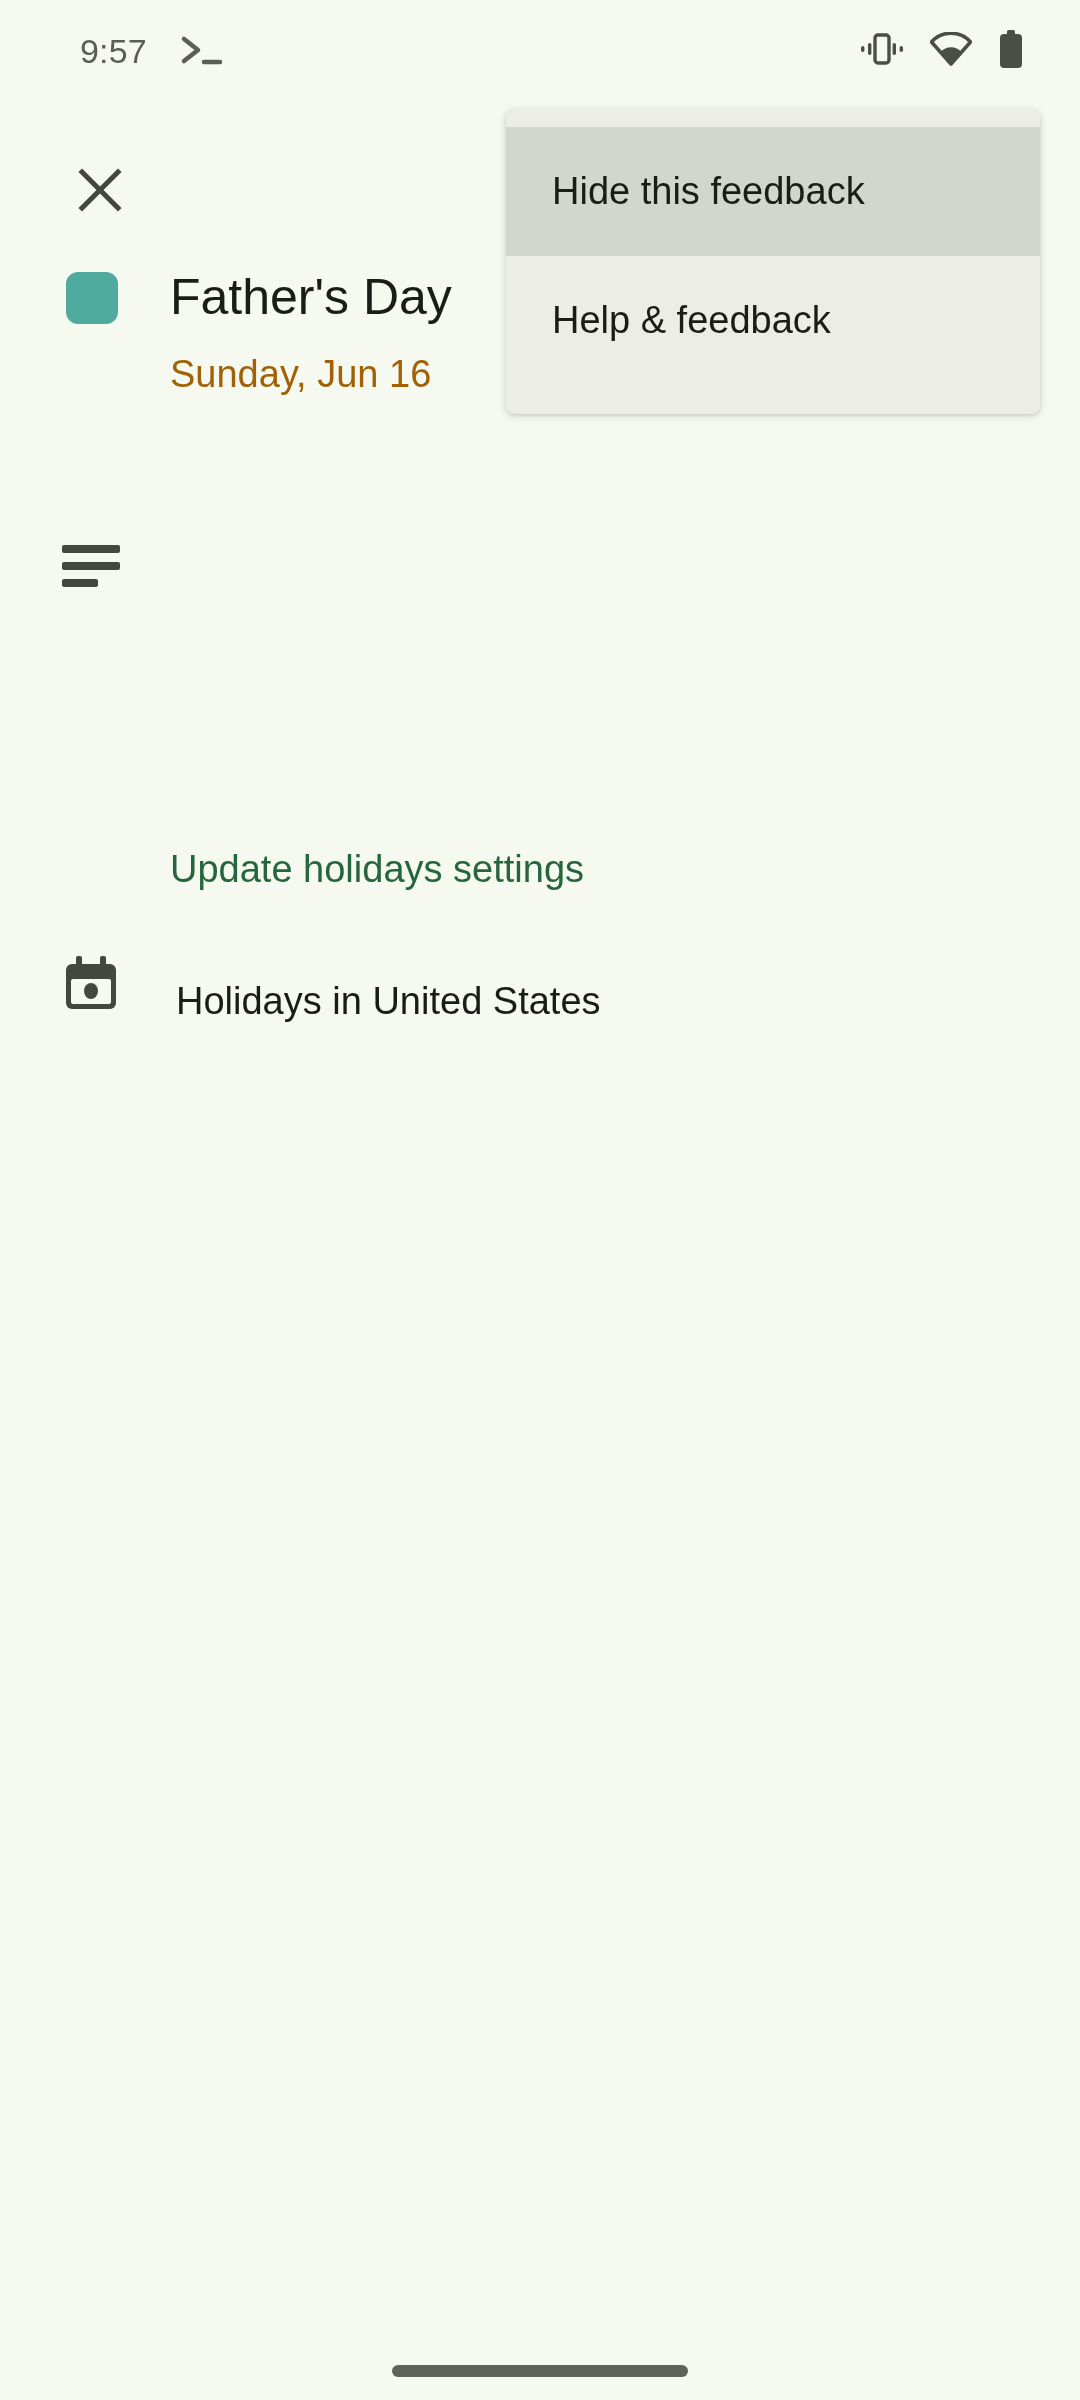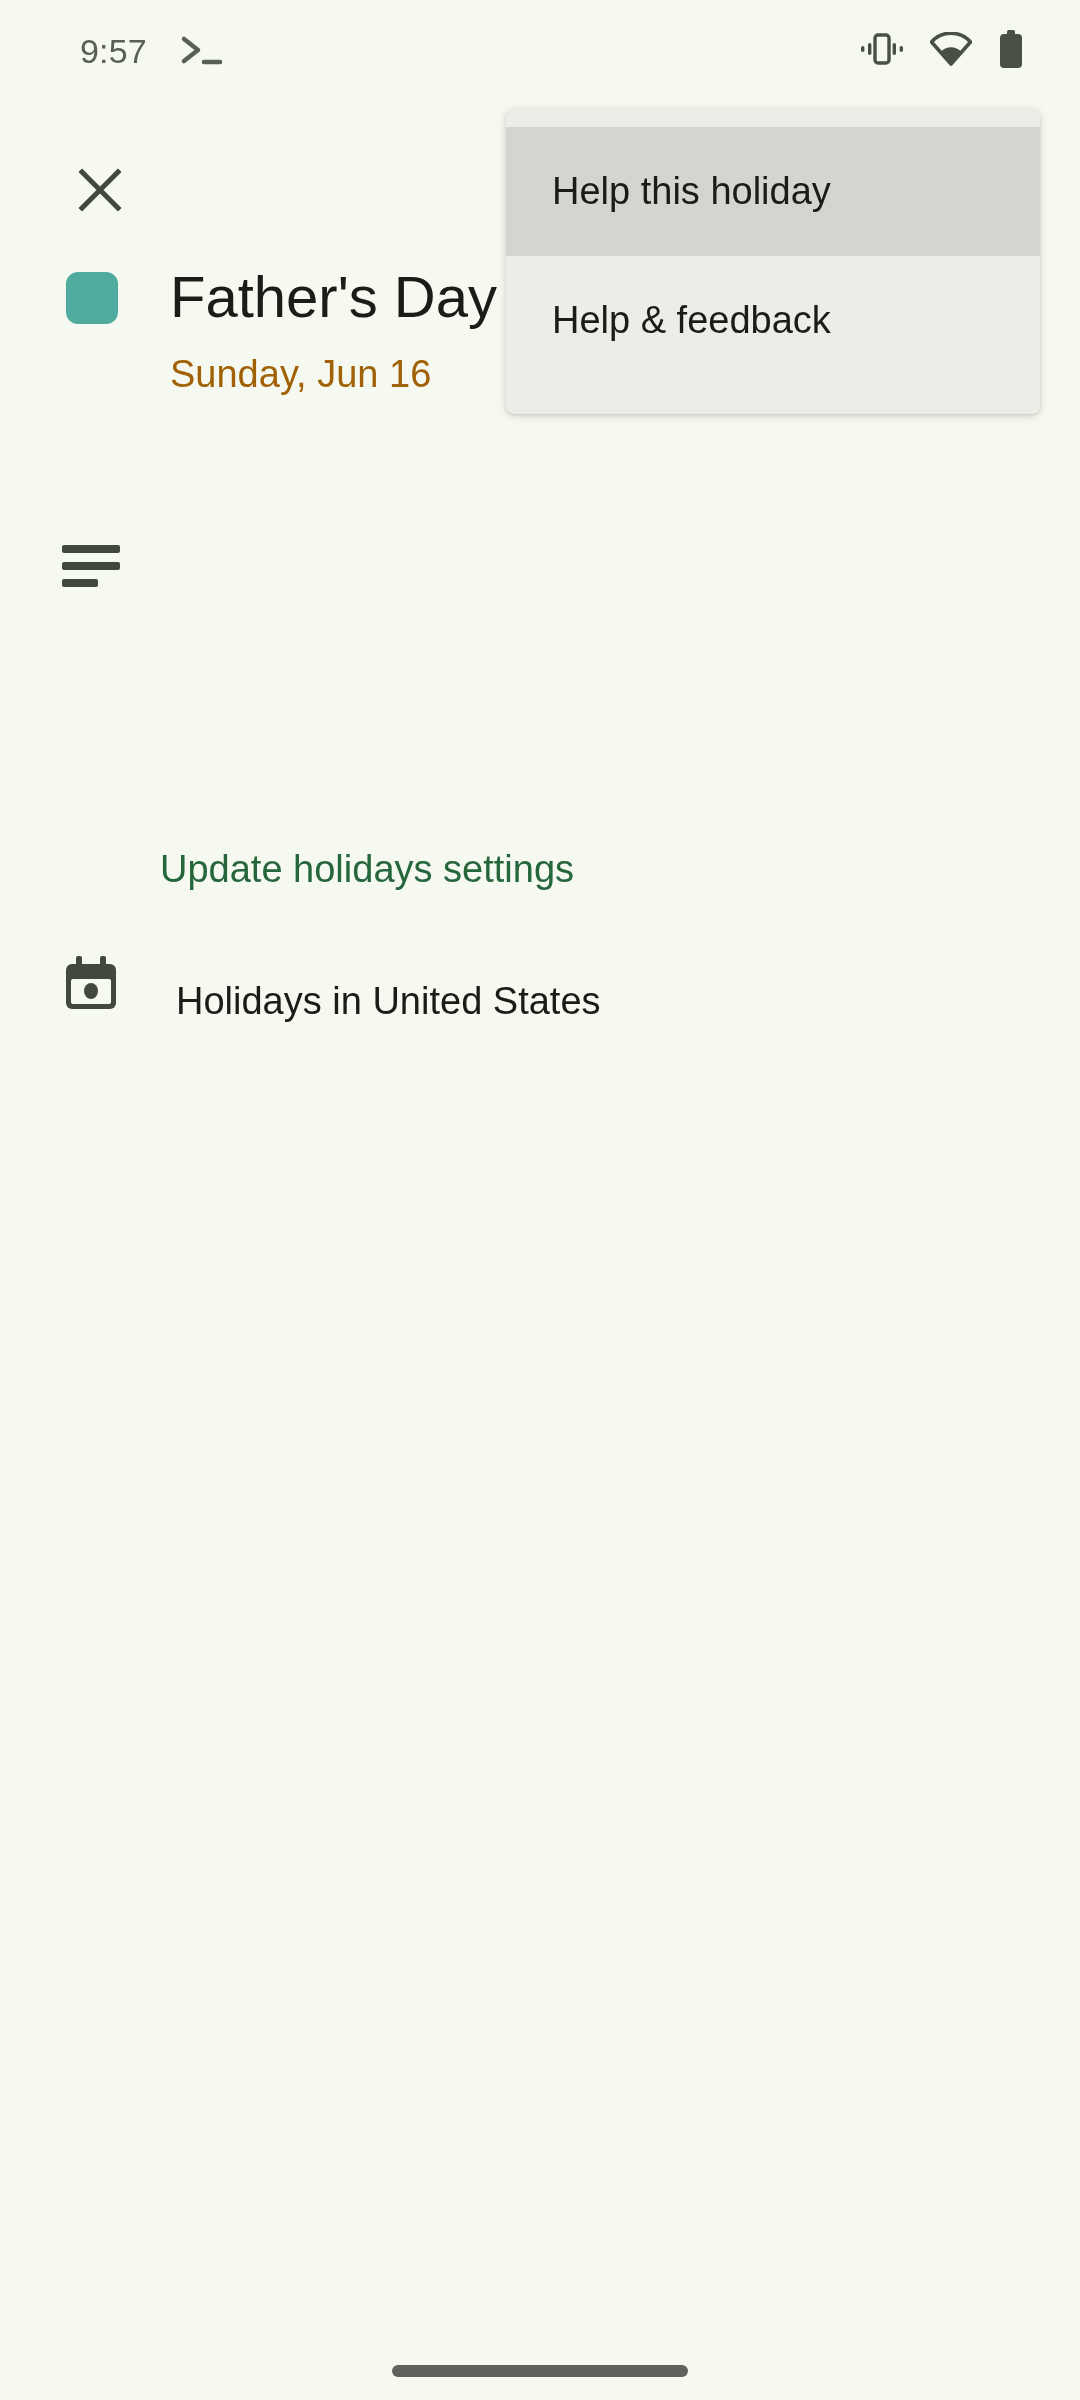--- a/index.html
+++ b/index.html
@@ -28,21 +28,21 @@
     border-radius:52px;
   }
 
   
   .color-chip {
     position:absolute; left:66px; top:272px;
     width:52px; height:52px; border-radius:12px; background:#4FAB9E;
   }
   .event-title {
     position:absolute; left:170px; top:258px;
-    font-size:58px; line-height:78px; color:#1B1C18;
+    font-size:50px; line-height:78px; color:#1B1C18;
     white-space:nowrap;
   }
   .event-date {
     position:absolute; left:170px; top:348px;
     font-size:38px; line-height:52px; color:#a16207;
     white-space:nowrap;
   }
 
   
   .desc-icon { position:absolute; left:62px; top:543px; width:58px; height:46px; }
@@ -54,21 +54,21 @@
   .desc-head {
     position:absolute; left:170px; top:513px;
     font-size:38px; line-height:54px; color:#1B1C18;
   }
   .desc-body {
     position:absolute; left:170px; top:577px; width:790px;
     font-size:38px; line-height:64px; color:#1B1C18;
   }
 
   .settings-link {
-    position:absolute; left:160px; top:842px;
+    position:absolute; left:170px; top:842px;
     font-size:38px; line-height:54px; color:#26663C;
   }
 
   
   .cal-icon { position:absolute; left:62px; top:955px; width:58px; height:58px; }
   .cal-name {
     position:absolute; left:176px; top:974px;
     font-size:38px; line-height:54px; color:#1B1C18;
   }
 
@@ -158,19 +158,19 @@
       <rect x="4" y="9" width="50" height="45" rx="6" fill="#43483E"></rect>
       <rect x="9" y="24" width="40" height="25" rx="2" fill="#F6F9EF"></rect>
       <rect x="14" y="1" width="6" height="12" rx="2" fill="#43483E"></rect>
       <rect x="38" y="1" width="6" height="12" rx="2" fill="#43483E"></rect>
       <ellipse cx="29" cy="36" rx="7" ry="8" fill="#43483E"></ellipse>
     </svg>
   </div>
   <div class="cal-name">Holidays in United States</div>
 
   <div class="popup">
-    <div class="menu-item pressed">Help this holiday</div>
+    <div class="menu-item pressed">Hide this feedback</div>
     <div class="menu-item">Help &amp; feedback</div>
   </div>
 
   <div class="nav-pill"></div>
 
 </div>
 
 </body></html>

